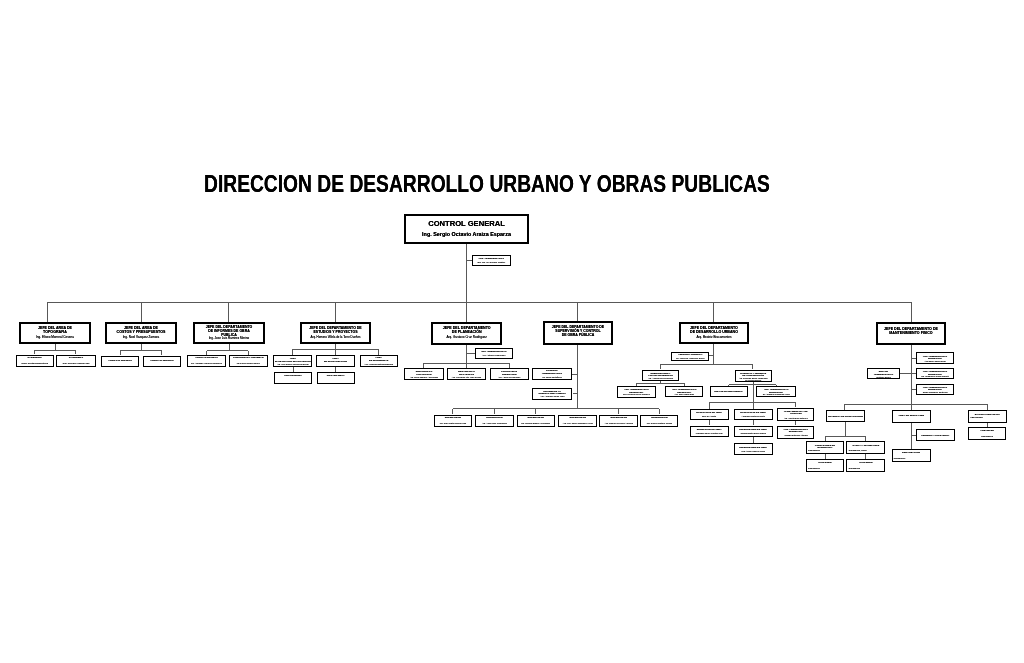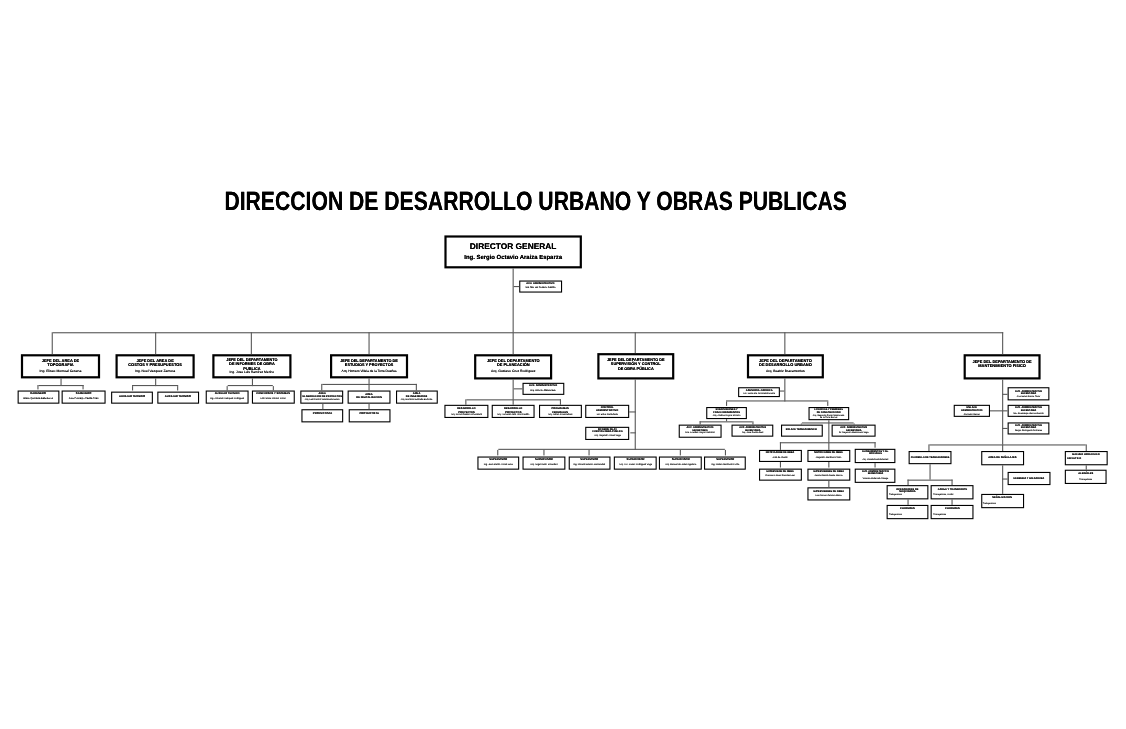--- a/index.html
+++ b/index.html
@@ -18,21 +18,21 @@
   .edge{position:absolute;background:#585858;}
 </style>
 </head>
 <body>
 
 <div class="page">
   <div class="chart-title" style="transform: scaleX(0.8017);">DIRECCION DE DESARROLLO URBANO Y OBRAS PUBLICAS</div>
   <div id="canvas">
       <div class="box top" style="left: 404px; top: 214px; width: 125px; height: 30px; border-width: 2px; padding-top: 4px; padding-bottom: 4px;">
         <div>
-          <div class="tl" style="font-size: 7.6px; font-weight: bold;">DIRECTOR GENERAL</div>
+          <div class="tl" style="font-size: 7.6px; font-weight: bold;">CONTROL GENERAL</div>
         </div>
         <div style="margin-top: 1.6px;">
           <div class="tl" style="font-size: 5.4px; font-weight: bold;">Ing. Sergio Octavio Araiza Esparza</div>
         </div>
       </div>
       <div class="box split" style="left: 472px; top: 254.5px; width: 38.5px; height: 11.5px; border-width: 1.6px; padding-top: 1.6px; padding-bottom: 1.6px;">
         <div>
           <div class="tl" style="font-size: 2.3px; font-weight: bold;">AUX. ADMINISTRATIVO</div>
         </div>
         <div>

